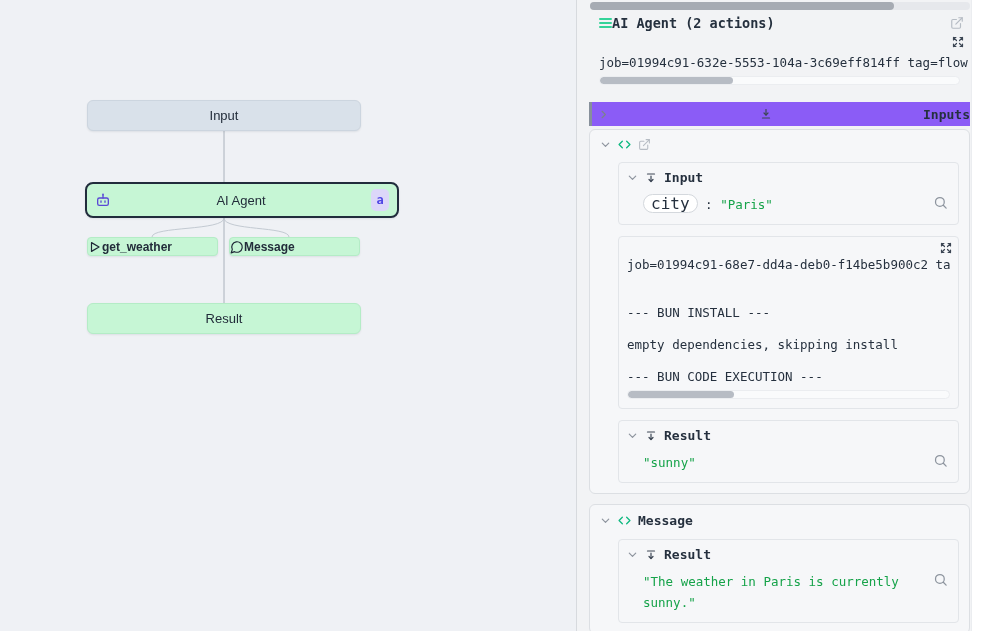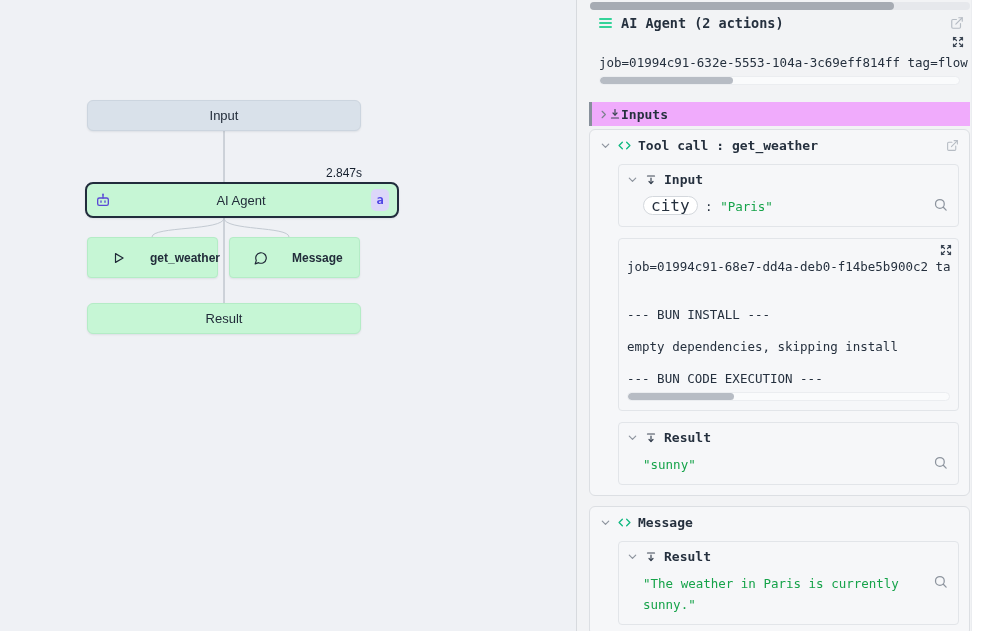--- a/index.html
+++ b/index.html
@@ -9,44 +9,44 @@
   
   .canvas { position: absolute; left: 0; top: 0; width: 576px; height: 631px; background: #eff1f5; }
   .edges { position: absolute; left: 0; top: 0; }
   .node { position: absolute; display: flex; align-items: center; box-shadow: 0 1px 2px rgba(16,24,40,.08); }
   .node-label { flex: 1; text-align: center; font-size: 13px; color: #222c3a; }
   .node-input { left: 87px; top: 100px; width: 274px; height: 31px; background: #d9e1ea; border: 1px solid #ccd5df; border-radius: 6px; }
   .node-agent { left: 85px; top: 182px; width: 314px; height: 36px; background: #c6f6d5; border: 2px solid #212c3c; border-radius: 8px; padding: 0 8px; }
   .node-agent .node-label { font-size: 13px; }
   .agent-badge { width: 18px; height: 22px; background: #dcd7f9; color: #4f46e5; border-radius: 5px; font-size: 12px; font-weight: bold; display: flex; align-items: center; justify-content: center; font-family: "DejaVu Sans Mono", monospace; }
   .duration { position: absolute; left: 85px; top: 166px; width: 277px; text-align: right; font-size: 12px; color: #16202e; }
-  .node-small { top: 237px; width: 131px; height: 41px; background: #c6f6d5; border: 1px solid #b4ecc6; border-radius: 4px; padding: 0 24px; gap: 24px; }
+  .node-small { top: 237px; width: 131px; height: 19px; background: #c6f6d5; border: 1px solid #b4ecc6; border-radius: 4px; padding: 0 0; gap: 0; }
   .node-small .node-label { text-align: left; font-size: 12px; font-weight: bold; flex: none; }
   .node-tool { left: 87px; }
   .node-msg { left: 229px; }
   .node-result { left: 87px; top: 303px; width: 274px; height: 31px; background: #c6f6d5; border: 1px solid #b4ecc6; border-radius: 6px; }
   .nicon { display: inline-flex; align-items: center; }
 
   
   .panel { position: absolute; left: 576px; top: 0; width: 406px; height: 631px; background: #f2f3f5; border-left: 1px solid #d7dade; padding: 0 12px; overflow: hidden; }
   .vscroll-track { position: absolute; right: 0; top: 0; width: 11px; height: 631px; background: #ffffff; border-left: 1px solid #ebedf0; }
   .hscroll { position: absolute; left: 13px; top: 2px; width: 380px; height: 8px; border-radius: 5px; background: #e6e8ec; }
   .hscroll-thumb { width: 80%; height: 8px; border-radius: 5px; background: #a6abb3; }
 
-  .panel-header { margin-top: 15px; display: flex; align-items: center; gap: 9px; padding-left: 10px; padding-right: 6px; }
+  .panel-header { margin-top: 15px; display: flex; align-items: center; padding-left: 10px; padding-right: 6px; }
   .hamburger { display: inline-flex; flex-direction: column; gap: 2px; }
   .hamburger span { width: 13px; height: 2px; background: #34d399; border-radius: 1px; }
   .panel-title { font-family: "DejaVu Sans Mono", monospace; font-weight: bold; font-size: 13.5px; color: #25303e; flex: 1; }
   .icon-btn { background: none; border: none; padding: 0; cursor: pointer; display: inline-flex; }
   .expand-row { display: flex; justify-content: flex-end; margin-top: 5px; padding-right: 6px; }
   .job-line { font-family: "DejaVu Sans Mono", monospace; font-size: 12.5px; color: #25303e; white-space: nowrap; overflow: hidden; margin-top: 7px; padding-left: 10px; }
   .progress { margin: 6px 10px 0; height: 9px; background: #fafbfc; border: 1px solid #ebedf0; border-radius: 5px; overflow: hidden; }
   .progress-fill { height: 100%; background: #b7bcc4; border-radius: 5px; }
 
-  .inputs-row { margin-top: 17px; height: 24px; background: #f0abfc; border-left: 3px solid #87909b; display: flex; align-items: center; padding-left: 6px; cursor: pointer; }
+  .inputs-row { margin-top: 17px; height: 24px; background: #8b5cf6; border-left: 3px solid #87909b; display: flex; align-items: center; padding-left: 6px; cursor: pointer; justify-content: space-between; }
   .sec-title { font-family: "DejaVu Sans Mono", monospace; font-weight: bold; font-size: 13px; color: #25303e; }
 
   .box { margin-top: 3px; background: #f6f7f9; border: 1px solid #dcdfe3; border-radius: 6px; padding: 8px 10px 10px; }
   .box + .box, .results-box, .message-box { margin-top: 10px; }
   .box-header { display: flex; align-items: center; gap: 7px; }
   .box-header .sec-title { flex: 1; }
 
   .subbox { margin: 11px 0 0 18px; border: 1px solid #e2e5e9; border-radius: 4px; background: #f6f7f9; padding: 7px 8px 9px; }
   .subbox-header { display: flex; align-items: center; gap: 7px; }
   .val-row { position: relative; margin: 9px 0 0 16px; padding-right: 26px; font-family: "DejaVu Sans Mono", monospace; font-size: 12.5px; line-height: 21px; color: #25303e; }
@@ -68,21 +68,20 @@
     <path d="M224 131 L224 182" stroke="#aab2bc" stroke-width="1" fill="none"></path>
     <path d="M224 218 L224 303" stroke="#aab2bc" stroke-width="1" fill="none"></path>
     <path d="M224 218 C224 231 152 226 152 237" stroke="#c3cad2" stroke-width="1" fill="none"></path>
     <path d="M224 218 C224 231 289 226 289 237" stroke="#c3cad2" stroke-width="1" fill="none"></path>
   </svg>
 
   <div class="node node-input">
     <span class="node-label">Input</span>
   </div>
 
-  <div class="duration">2.847s</div>
 
   <div class="node node-agent">
     <span class="nicon">
       <svg width="16" height="16" viewBox="0 0 24 24" fill="none" stroke="#5a48d6" stroke-width="2" stroke-linecap="round" stroke-linejoin="round">
         <rect x="4" y="9" width="16" height="11" rx="2.5"></rect>
         <path d="M12 5v4"></path>
           <circle cx="12" cy="3.5" r="1.4" fill="#5a48d6" stroke="none"></circle>
         <path d="M9 13.5v2M15 13.5v2"></path>
       </svg>
     </span>
@@ -173,21 +172,20 @@
         <svg width="11" height="11" viewBox="0 0 24 24" fill="none" stroke="#8d949e" stroke-width="2.6" stroke-linecap="round" stroke-linejoin="round">
             <path d="m5 9 7 7 7-7"></path>
           </svg>
       </button>
       <span class="nicon">
         <svg width="13" height="13" viewBox="0 0 24 24" fill="none" stroke="#10b981" stroke-width="2.4" stroke-linecap="round" stroke-linejoin="round">
             <path d="m16 18 6-6-6-6"></path>
             <path d="m8 6-6 6 6 6"></path>
           </svg>
       </span>
-      <span class="sec-title">Tool call : get_weather</span>
       <button class="icon-btn">
         <svg width="13" height="13" viewBox="0 0 24 24" fill="none" stroke="#b6bcc4" stroke-width="2" stroke-linecap="round" stroke-linejoin="round">
           <path d="M15 3h6v6"></path>
             <path d="M10 14 21 3"></path>
             <path d="M18 13v6a2 2 0 0 1-2 2H5a2 2 0 0 1-2-2V8a2 2 0 0 1 2-2h6"></path>
         </svg>
       </button>
     </div>
 
     <div class="subbox">

